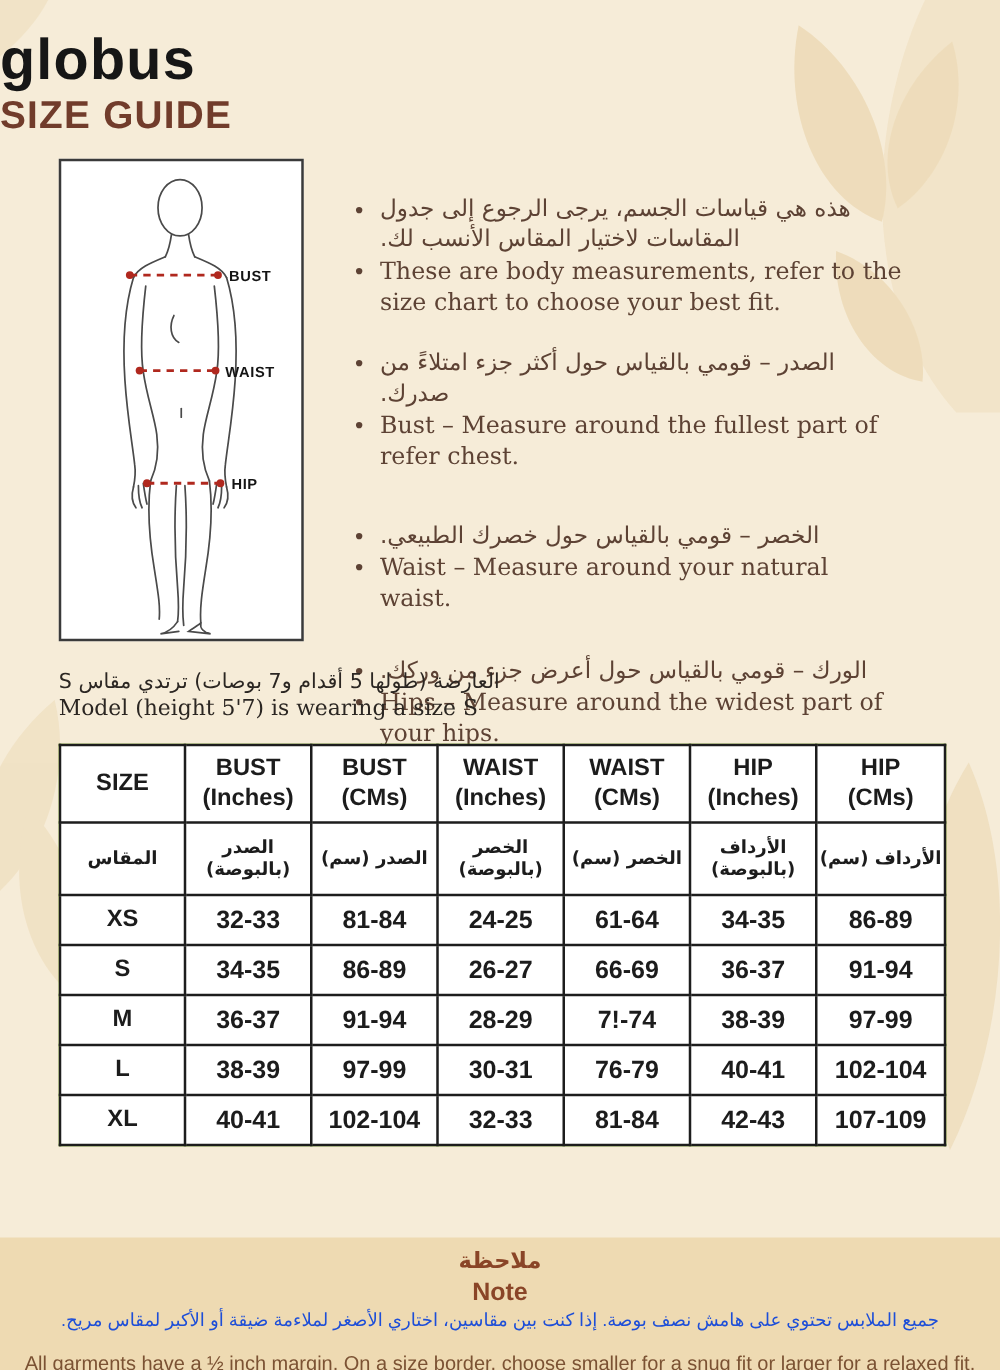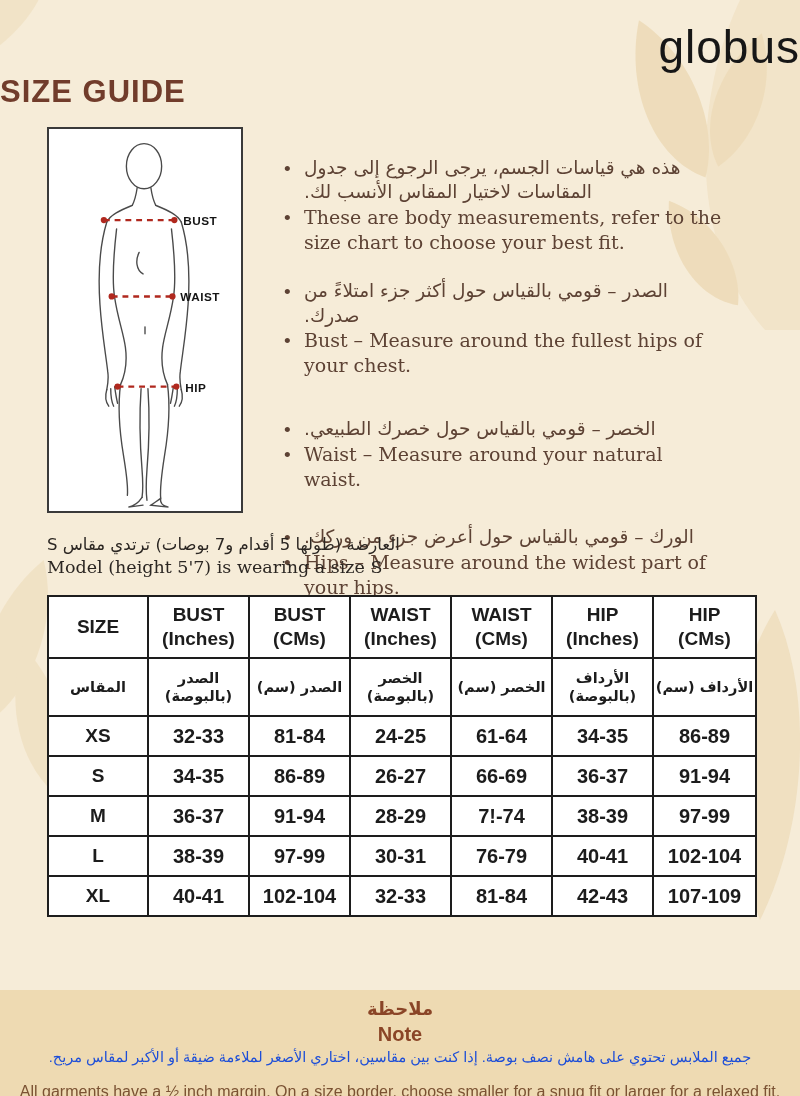--- a/index.html
+++ b/index.html
@@ -5,22 +5,22 @@
   * { margin:0; padding:0; box-sizing:border-box; }
   body { background:#d8d0c0; font-family:"Liberation Sans", sans-serif; }
   .page {
     position:relative; width:800px; height:1096px; margin:0 auto;
     background:#f6ecd8; overflow:hidden;
   }
   .deco { position:absolute; pointer-events:none; }
 
   
   .brand {
-    position:absolute; top:20px; left:0; width:100%; text-align:right;
-    font-family:"Liberation Sans", sans-serif; font-size:46px; font-weight:400;
+    position:absolute; top:20px; left:0; width:100%; text-align:left;
+    font-family:"Liberation Sans", sans-serif; font-size:46px; font-weight:700;
     color:#161616; letter-spacing:1px;
   }
   .page-title {
     position:absolute; top:74px; left:0; width:100%; 
     font-size:31px; font-weight:700; color:#713c2b; letter-spacing:1px;
   }
 
   
   .figure-box {
     position:absolute; left:47px; top:127px; width:196px; height:386px;
@@ -156,21 +156,21 @@
         <span class="btext en">These are body measurements, refer to the size chart to choose your best fit.</span>
       </div>
     </div>
     <div class="bullet-group gap-lg">
       <div class="bullet-item">
         <span class="dot">•</span>
         <span class="btext ar" dir="rtl">الصدر – قومي بالقياس حول أكثر جزء امتلاءً من صدرك.</span>
       </div>
       <div class="bullet-item">
         <span class="dot">•</span>
-        <span class="btext en">Bust – Measure around the fullest hips of your chest.</span>
+        <span class="btext en">Bust – Measure around the fullest part of refer chest.</span>
       </div>
     </div>
     <div class="bullet-group gap-md">
       <div class="bullet-item">
         <span class="dot">•</span>
         <span class="btext ar" dir="rtl">الخصر – قومي بالقياس حول خصرك الطبيعي.</span>
       </div>
       <div class="bullet-item">
         <span class="dot">•</span>
         <span class="btext en">Waist – Measure around your natural waist.</span>

